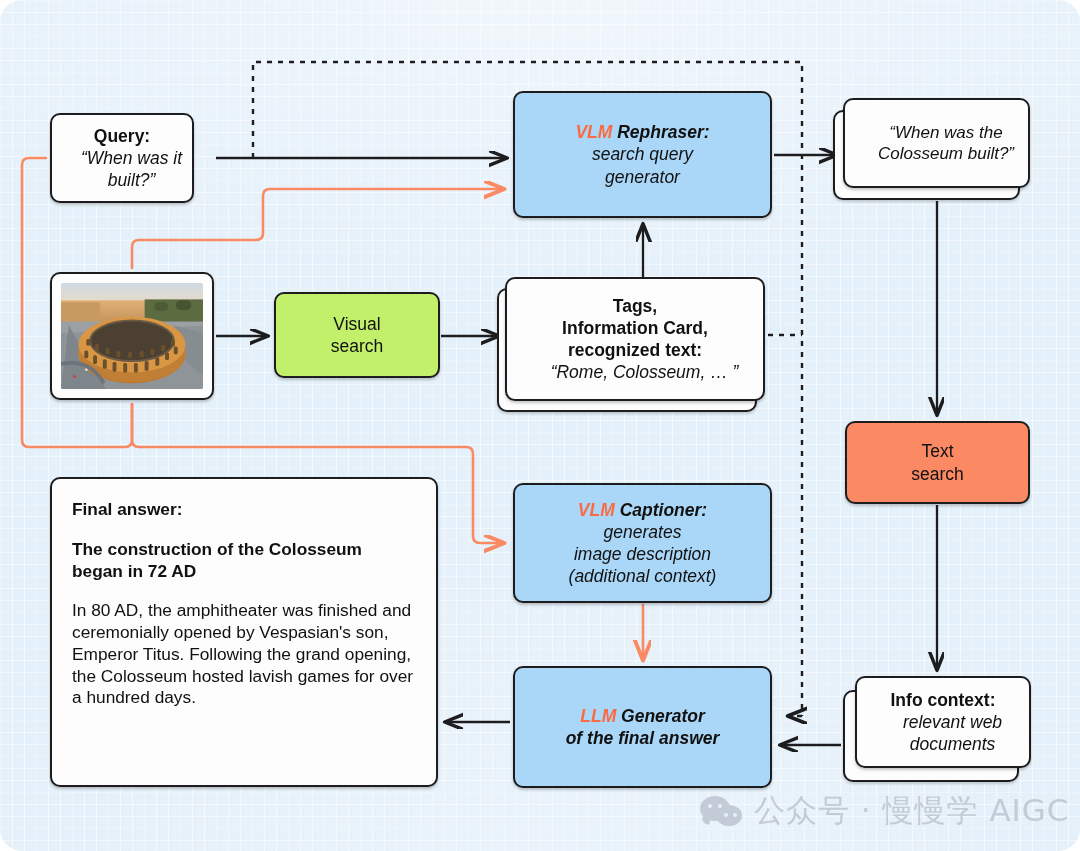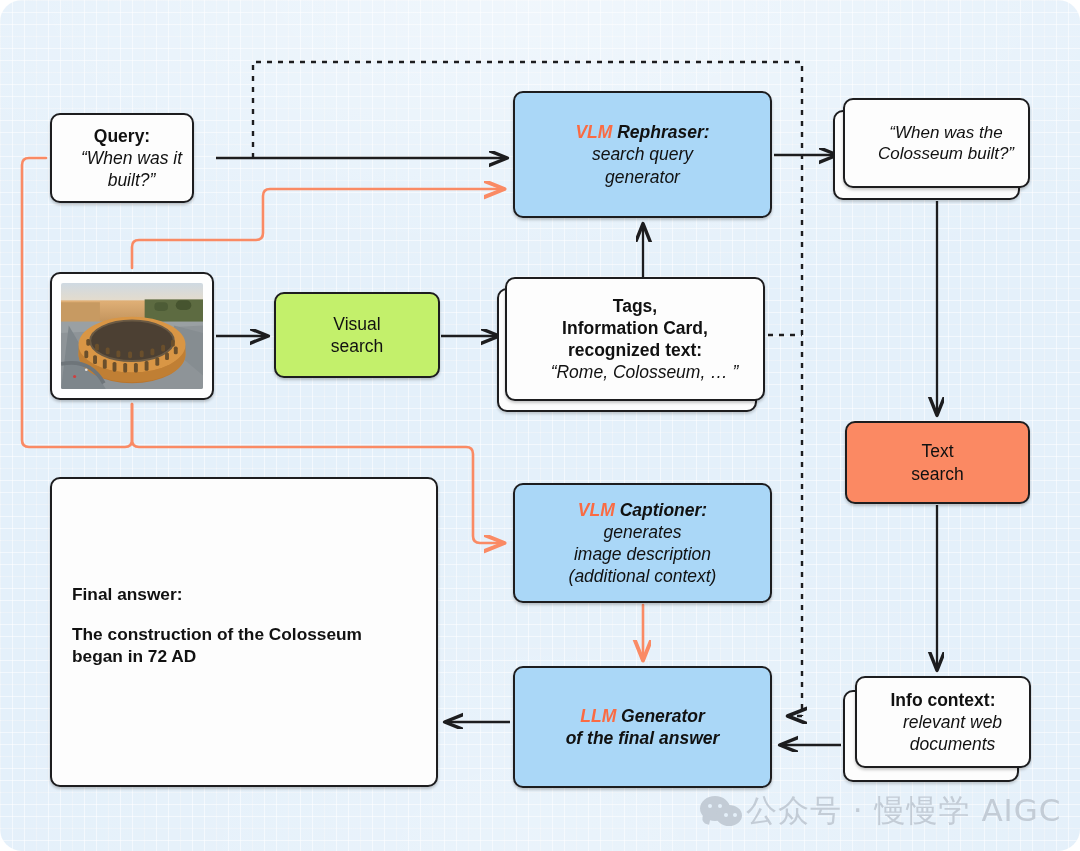--- a/index.html
+++ b/index.html
@@ -75,30 +75,30 @@
   #tags{left:505px;top:277px;width:260px;height:124px;font-size:17.5px;}
   #tags-back{left:497px;top:288px;width:260px;height:124px;}
   #colq{left:843px;top:98px;width:187px;height:90px;font-size:17px;}
   #colq-back{left:833px;top:110px;width:187px;height:90px;}
   #textsearch{left:845px;top:421px;width:185px;height:83px;font-size:17.5px;}
   #captioner{left:513px;top:483px;width:259px;height:120px;font-size:17.5px;}
   #generator{left:513px;top:666px;width:259px;height:122px;font-size:17.5px;}
   #infoctx{left:855px;top:676px;width:176px;height:92px;font-size:17.5px;text-align:center;}
   #infoctx-back{left:843px;top:690px;width:176px;height:92px;}
   #answer{left:50px;top:477px;width:388px;height:310px;font-size:17.3px;
-          align-items:center;justify-content:flex-start;text-align:left;padding:20px 20px 14px 20px;}
+          align-items:flex-start;justify-content:flex-start;text-align:left;padding:20px 20px 14px 20px;}
 
   .answer-inner{width:100%;}
   .answer-inner p{margin:0;}
   .gap{height:18px;}
 
   
   #watermark{
     position:absolute;left:700px;top:790px;
-    display:flex;align-items:center;gap:0;
+    display:flex;align-items:center;gap:8px;
     color:#c3ccd6;font-size:31px;letter-spacing:1px;
     z-index:4;user-select:none;
     font-family:"DejaVu Sans","Liberation Sans",sans-serif;
   }
   #watermark .wxicon{position:relative;width:46px;height:30px;flex:0 0 auto;}
   #watermark .wxicon .b1,#watermark .wxicon .b2{
     position:absolute;background:#c3ccd6;border-radius:50%;
   }
   #watermark .wxicon .b1{left:0;top:0;width:30px;height:25px;}
   #watermark .wxicon .b2{left:16px;top:9px;width:26px;height:21px;}
@@ -291,20 +291,21 @@
       <div class="i">relevant web documents</div>
     </div>
   </div>
 
   <div class="node white" id="answer">
     <div class="answer-inner">
       <p class="b">Final answer:</p>
       <div class="gap"></div>
       <p class="b">The construction of the Colosseum began in 72 AD</p>
       <div class="gap"></div>
+      <p>In 80 AD, the amphitheater was finished and ceremonially opened by Vespasian's son, Emperor Titus. Following the grand opening, the Colosseum hosted lavish games for over a hundred days.</p>
     </div>
   </div>
 
   <div id="watermark">
     <span class="wxicon">
       <span class="b1"></span>
       <span class="tail1"></span>
       <span class="b2"></span>
       <span class="d" style="left:8px;top:8px;"></span>
       <span class="d" style="left:18px;top:8px;"></span>

